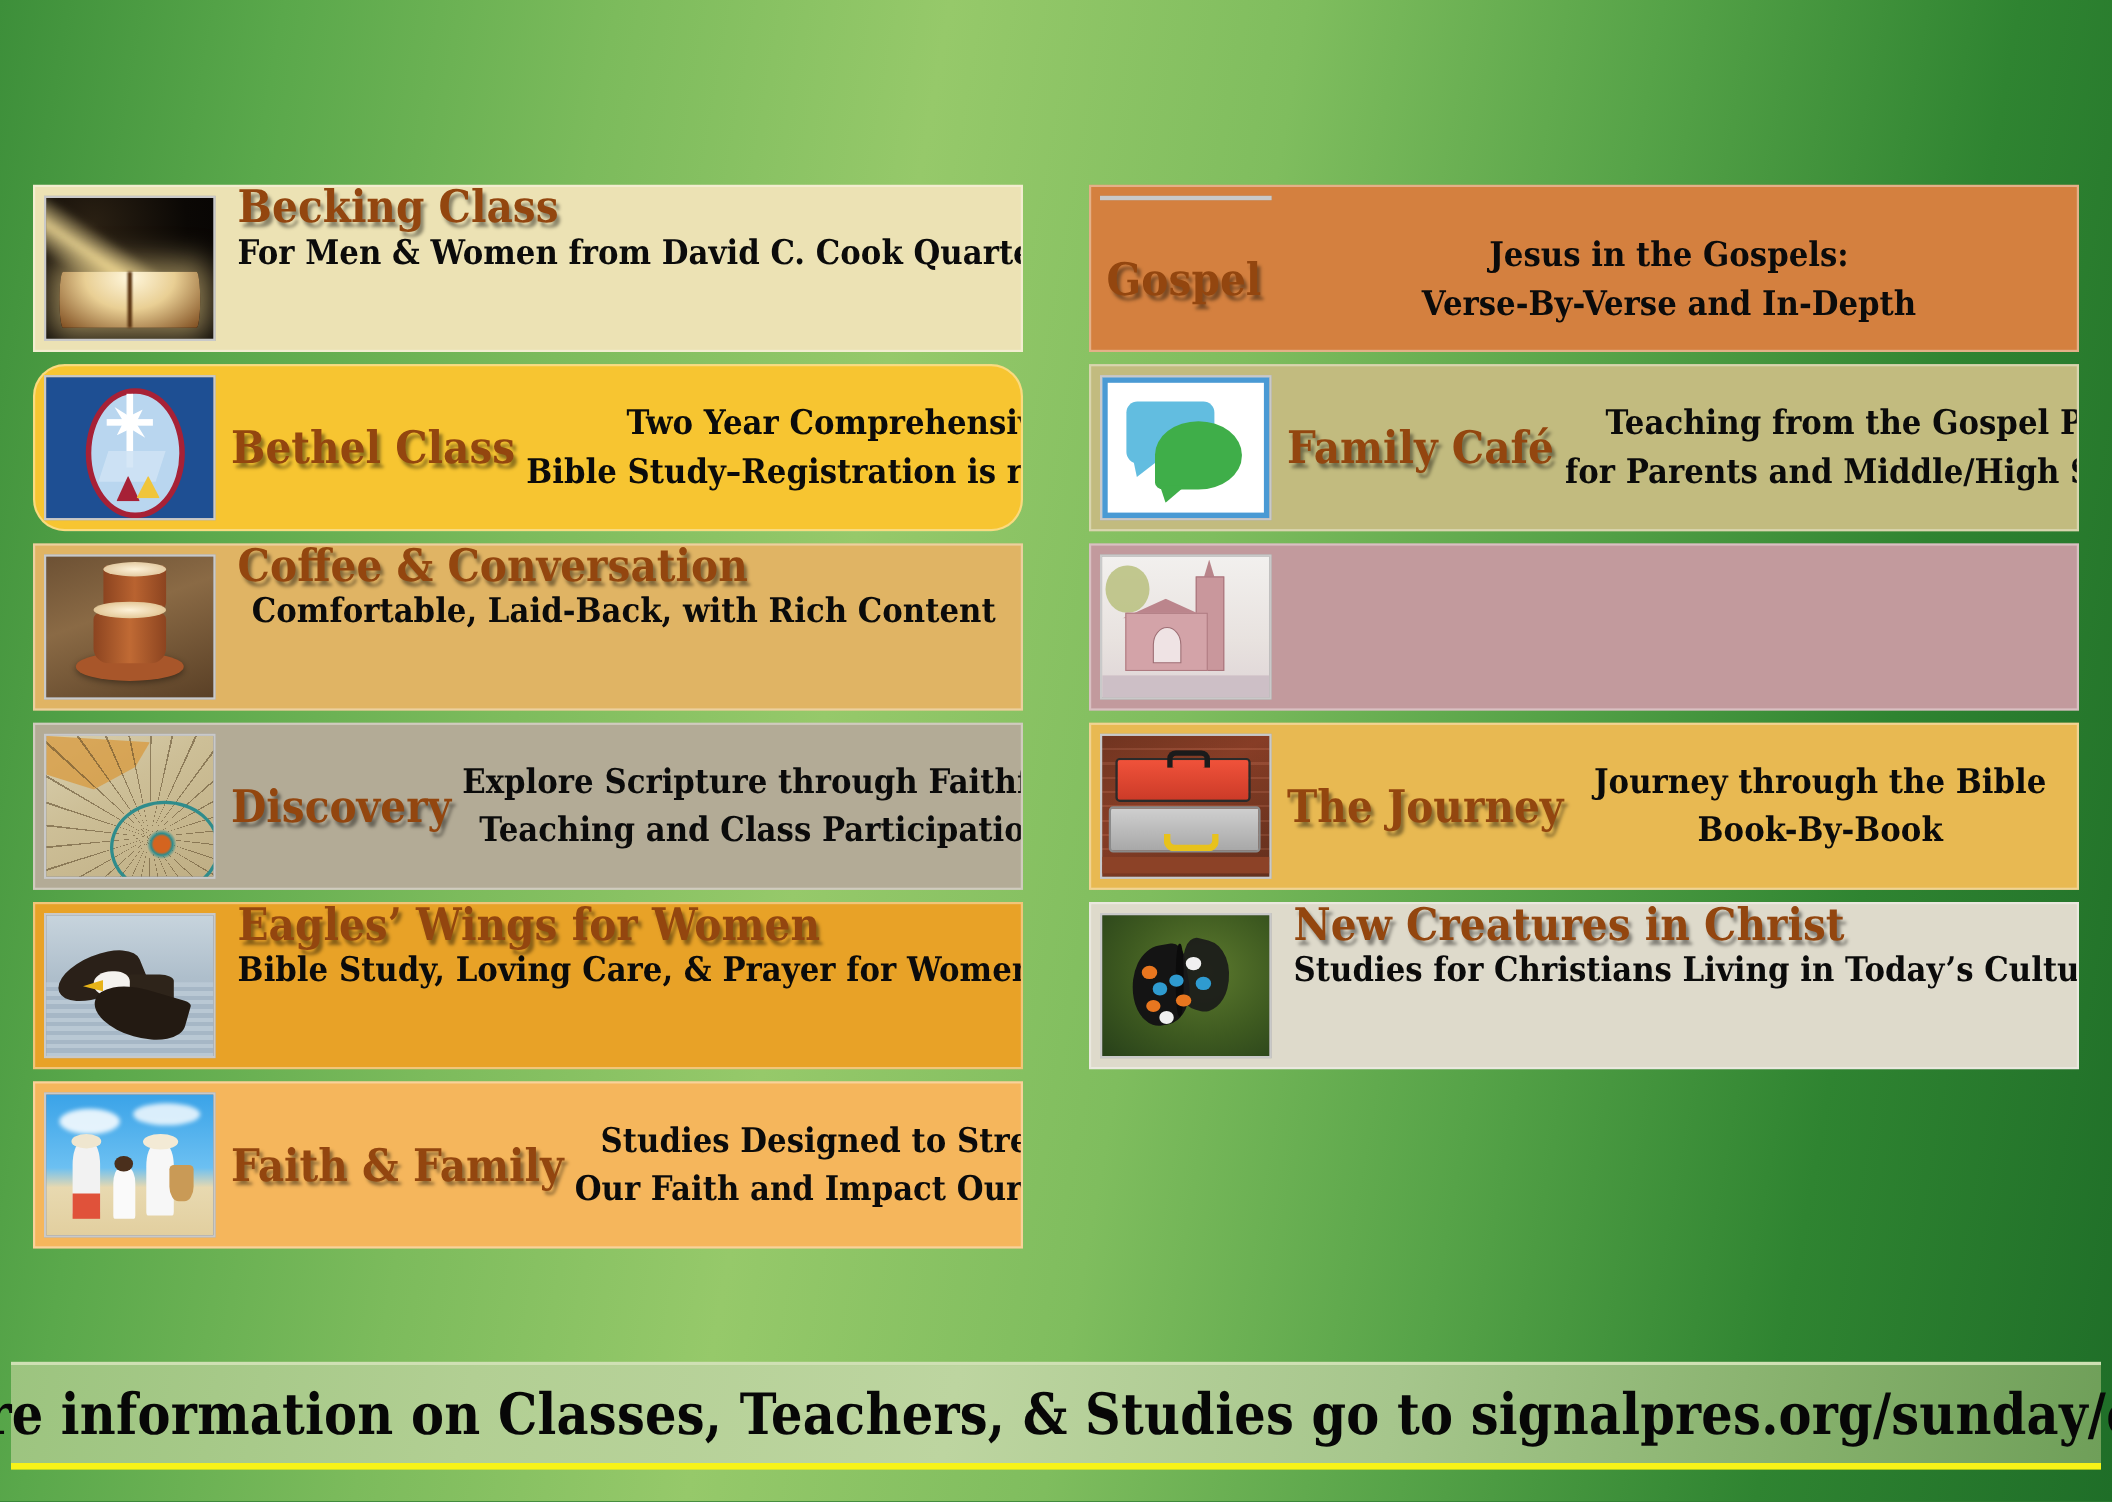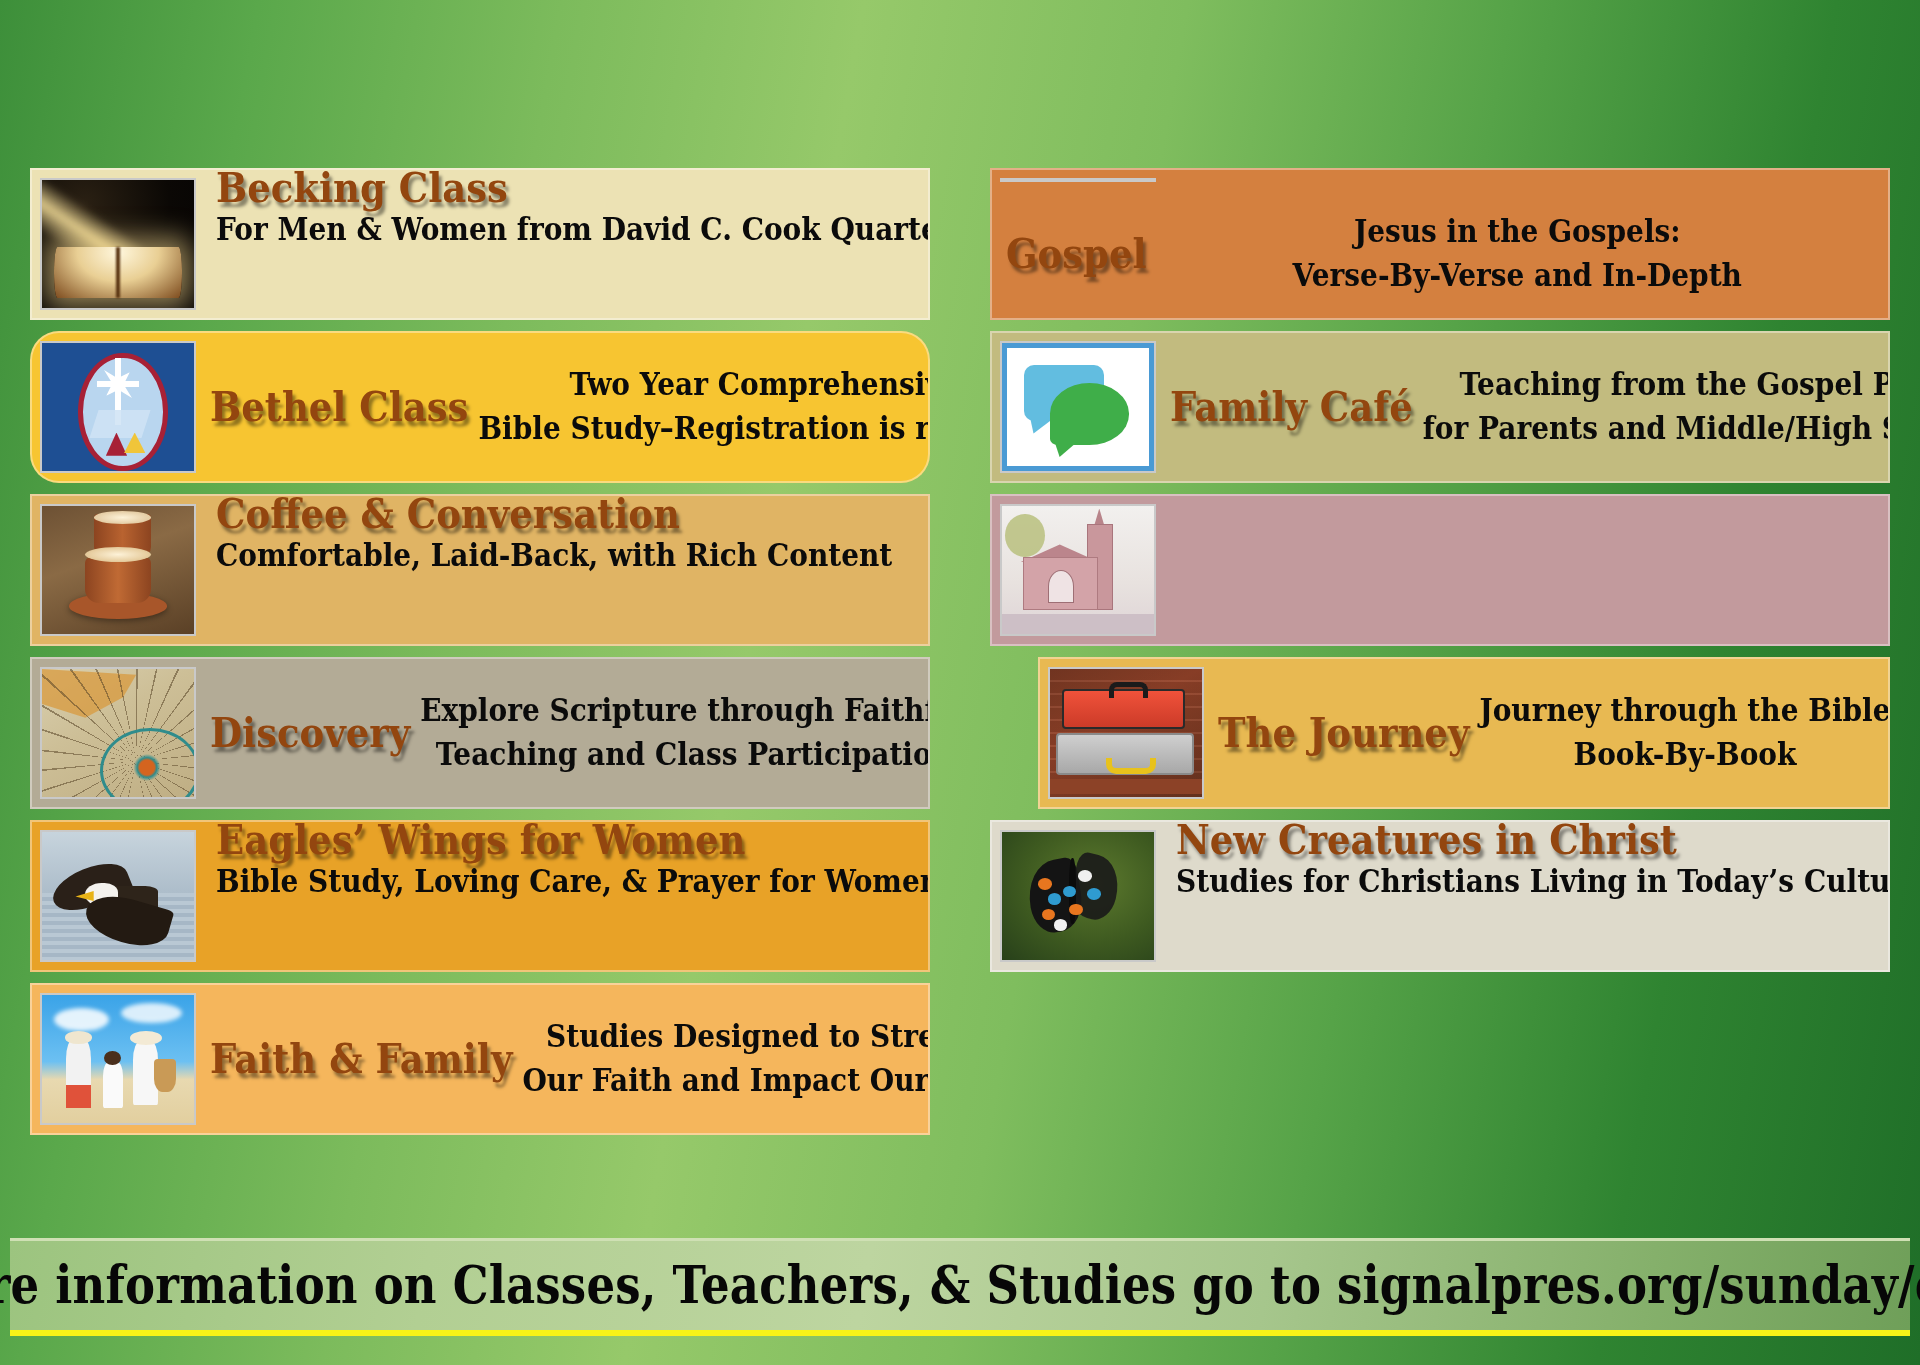--- a/index.html
+++ b/index.html
@@ -131,21 +131,21 @@
     font-family: "DejaVu Serif", serif;
     font-weight: bold;
     font-size: 28px;
     color: #0b0b0b;
     line-height: 1.42;
     transform: scaleY(1.1);
     padding-left: 6px;
   }
   .desc .l { display: block; white-space: nowrap; }
 
-  .layout-stack .card-body { flex-direction: column; justify-content: center; align-items: flex-start; }
+  .layout-stack .card-body { flex-direction: column; justify-content: center; align-items: center; }
   .layout-stack .class-name { align-self: flex-start; margin-left: 6px; }
   .layout-stack .desc { text-align: center; margin-top: 6px; }
 
   .layout-side .card-body { flex-direction: row; align-items: center; }
   .layout-side .class-name { margin-right: 4px; }
 
   
   .footer-band {
     position: absolute;
     left: 10px;
@@ -497,21 +497,21 @@
               <div class="tree"></div>
               <div class="spire"></div>
               <div class="tower"></div>
               <div class="roof"></div>
               <div class="nave"></div>
               <div class="window"></div>
               <div class="ground"></div>
             </div>
           </div>
         </div>
-        <div class="card layout-side" style="background: rgb(232, 185, 82); margin-left: 48px;">
+        <div class="card layout-side" style="background: rgb(232, 185, 82);">
           <div class="thumb">
             <div class="art art-lugg">
               <div class="wall"></div>
               <div class="case-red">
                 <div class="hndl"></div>
               </div>
               <div class="case-grey">
                 <div class="hndl"></div>
               </div>
               <div class="shelf"></div>

